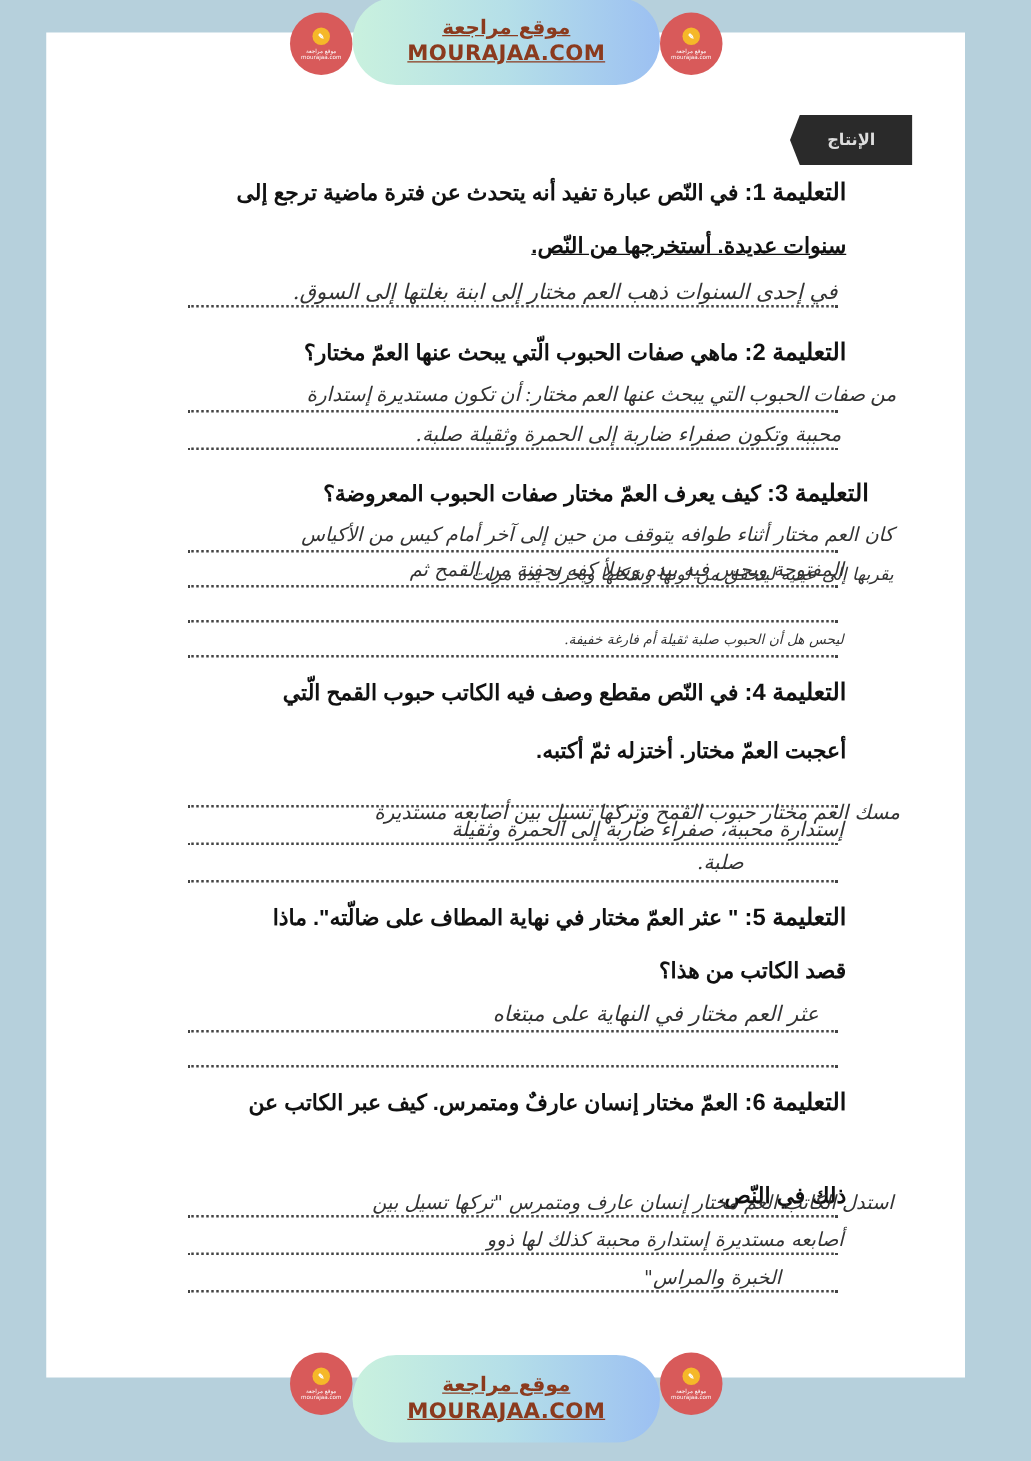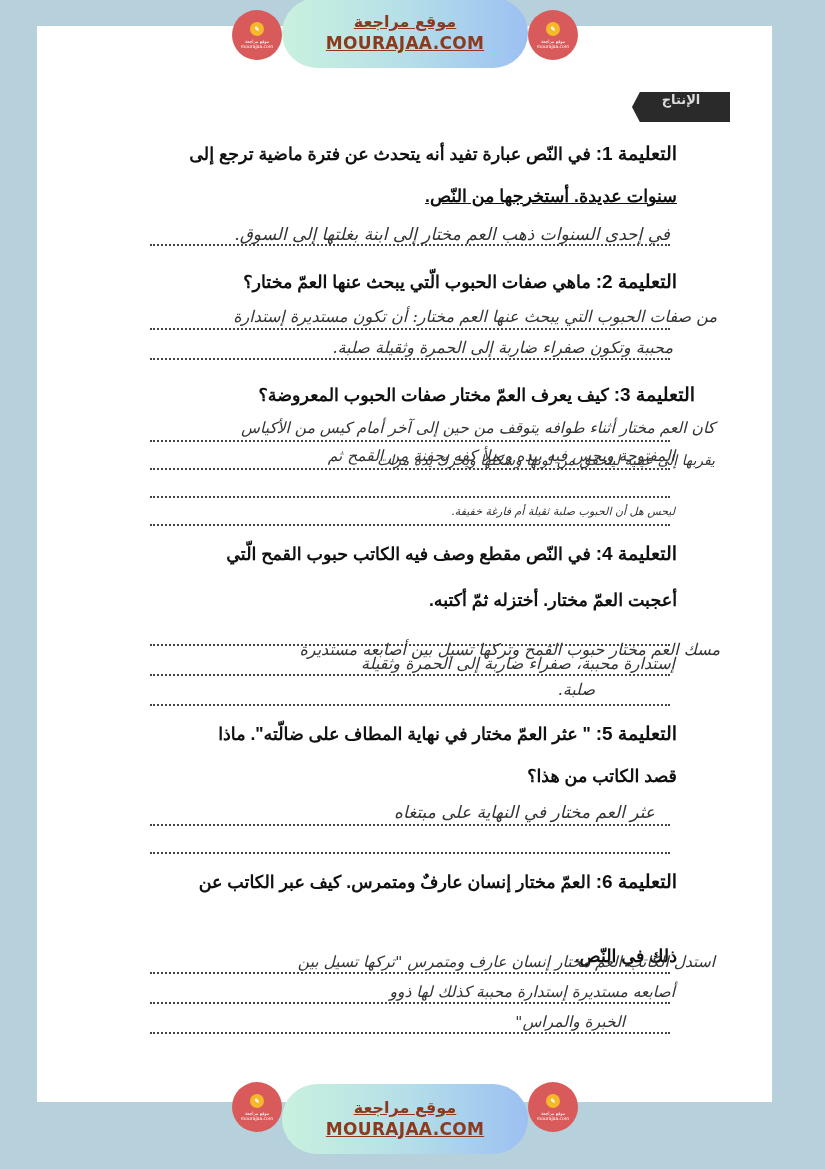--- a/index.html
+++ b/index.html
@@ -65,24 +65,24 @@
     }
     .logo.tl { left: 232px; top: 10px; }
     .logo.tr { left: 528px; top: 10px; }
     .logo.bl { left: 232px; top: 1082px; }
     .logo.br { left: 528px; top: 1082px; }
 
     
     .section-tag {
       position: absolute;
       left: 632px; top: 92px;
-      width: 98px; height: 30px;
+      width: 98px; height: 40px;
       background: #2a2a2a;
       clip-path: polygon(8% 0, 100% 0, 100% 100%, 8% 100%, 0 50%);
-      display: flex; justify-content: center;
+      display: flex; align-items: center; justify-content: center;
     }
     .section-tag span {
       color: #ddd; font-size: 13px; font-weight: bold; direction: rtl;
       font-family: "DejaVu Sans", sans-serif;
     }
 
     
     .q {
       position: absolute;
       right: 148px;
@@ -145,21 +145,21 @@
 </div>
 <div class="dots" style="left:150px; width:520px; top:244px;"></div>
 <div class="ans" style="right:155px; top:222px;">في إحدى السنوات ذهب العم مختار إلى ابنة بغلتها إلى السوق.</div>
 
 <div class="q" style="top:270px;">
   <span class="num">التعليمة 2:</span>
   <span>ماهي صفات الحبوب الّتي يبحث عنها العمّ مختار؟</span>
 </div>
 <div class="dots" style="left:150px; width:520px; top:328px;"></div>
 <div class="dots" style="left:150px; width:520px; top:358px;"></div>
-<div class="ans" style="right:108px; top:305px; font-size:16px;">من صفات الحبوب التي يبحث عنها العم مختار: أن تكون مستديرة إستدارة</div>
+<div class="ans" style="right:108px; top:305px; font-size:16px;font-family:Liberation Serif, serif;">من صفات الحبوب التي يبحث عنها العم مختار: أن تكون مستديرة إستدارة</div>
 <div class="ans" style="right:152px; top:336px; font-size:16px;">محببة وتكون صفراء ضاربة إلى الحمرة وثقيلة صلبة.</div>
 
 <div class="q" style="top:383px; right:130px;">
   <span class="num">التعليمة 3:</span>
   <span>كيف يعرف العمّ مختار صفات الحبوب المعروضة؟</span>
 </div>
 <div class="dots" style="left:150px; width:520px; top:440px;"></div>
 <div class="dots" style="left:150px; width:520px; top:468px;"></div>
 <div class="dots" style="left:150px; width:520px; top:496px;"></div>
 <div class="dots" style="left:150px; width:520px; top:524px;"></div>

